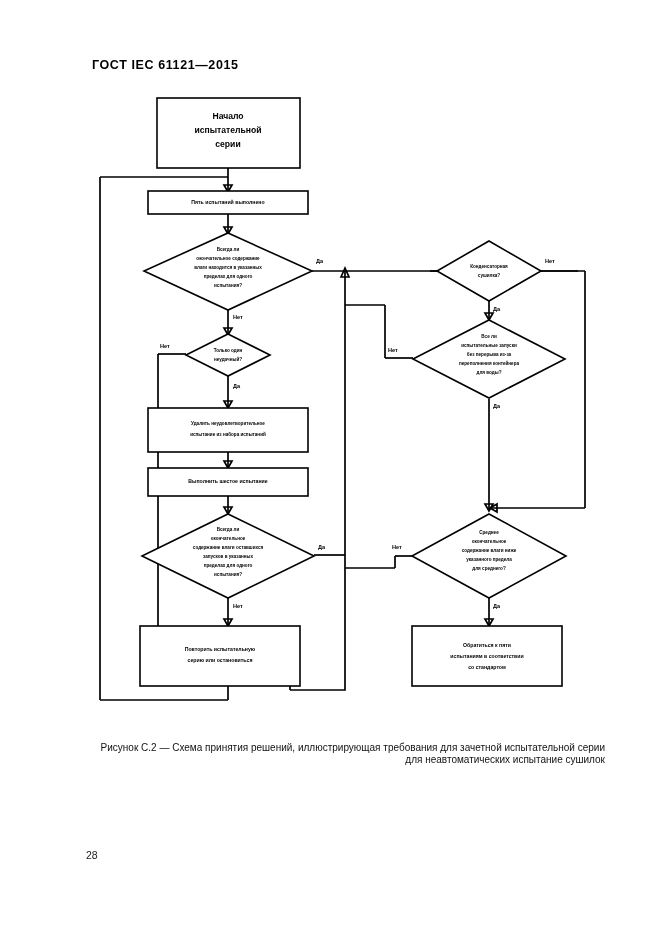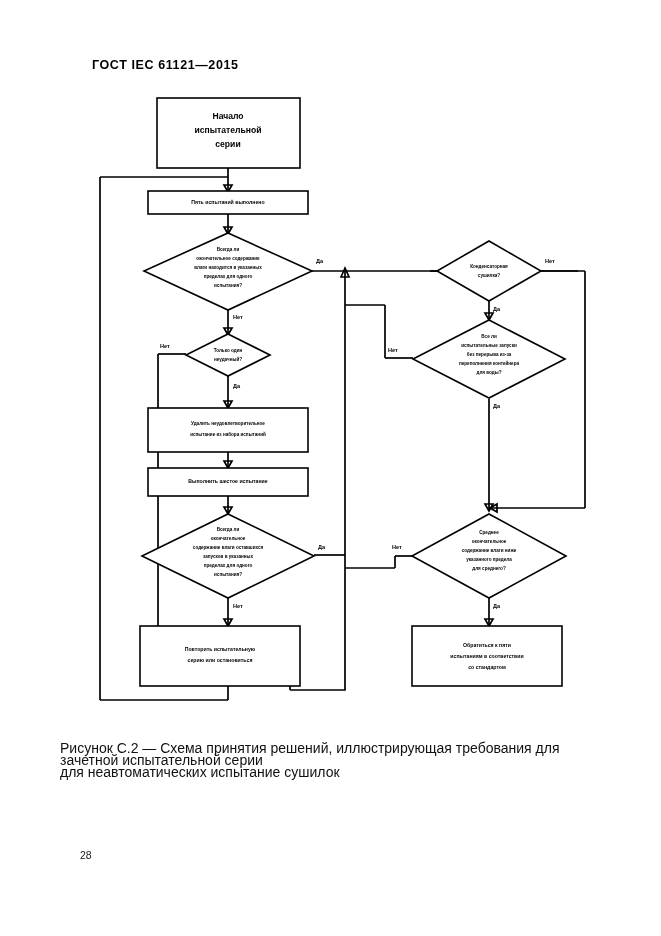--- a/index.html
+++ b/index.html
@@ -26,32 +26,32 @@
     position: absolute;
     left: 92px;
     top: 58px;
     font-size: 12.5px;
     font-weight: bold;
     letter-spacing: 0.6px;
     white-space: nowrap;
   }
   .page-number {
     position: absolute;
-    left: 80px;
+    left: 86px;
     top: 849px;
     font-size: 10.5px;
     color: #222;
   }
   .figure-caption {
     position: absolute;
     left: 60px;
     top: 742px;
     width: 545px;
-    text-align: left;
-    font-size: 14px;
+    text-align: right;
+    font-size: 10px;
     line-height: 12px;
     color: #111;
   }
   .flow-svg {
     position: absolute;
     left: 0;
     top: 0;
   }
   .nodetext {
     font-family: "Liberation Sans", sans-serif;

